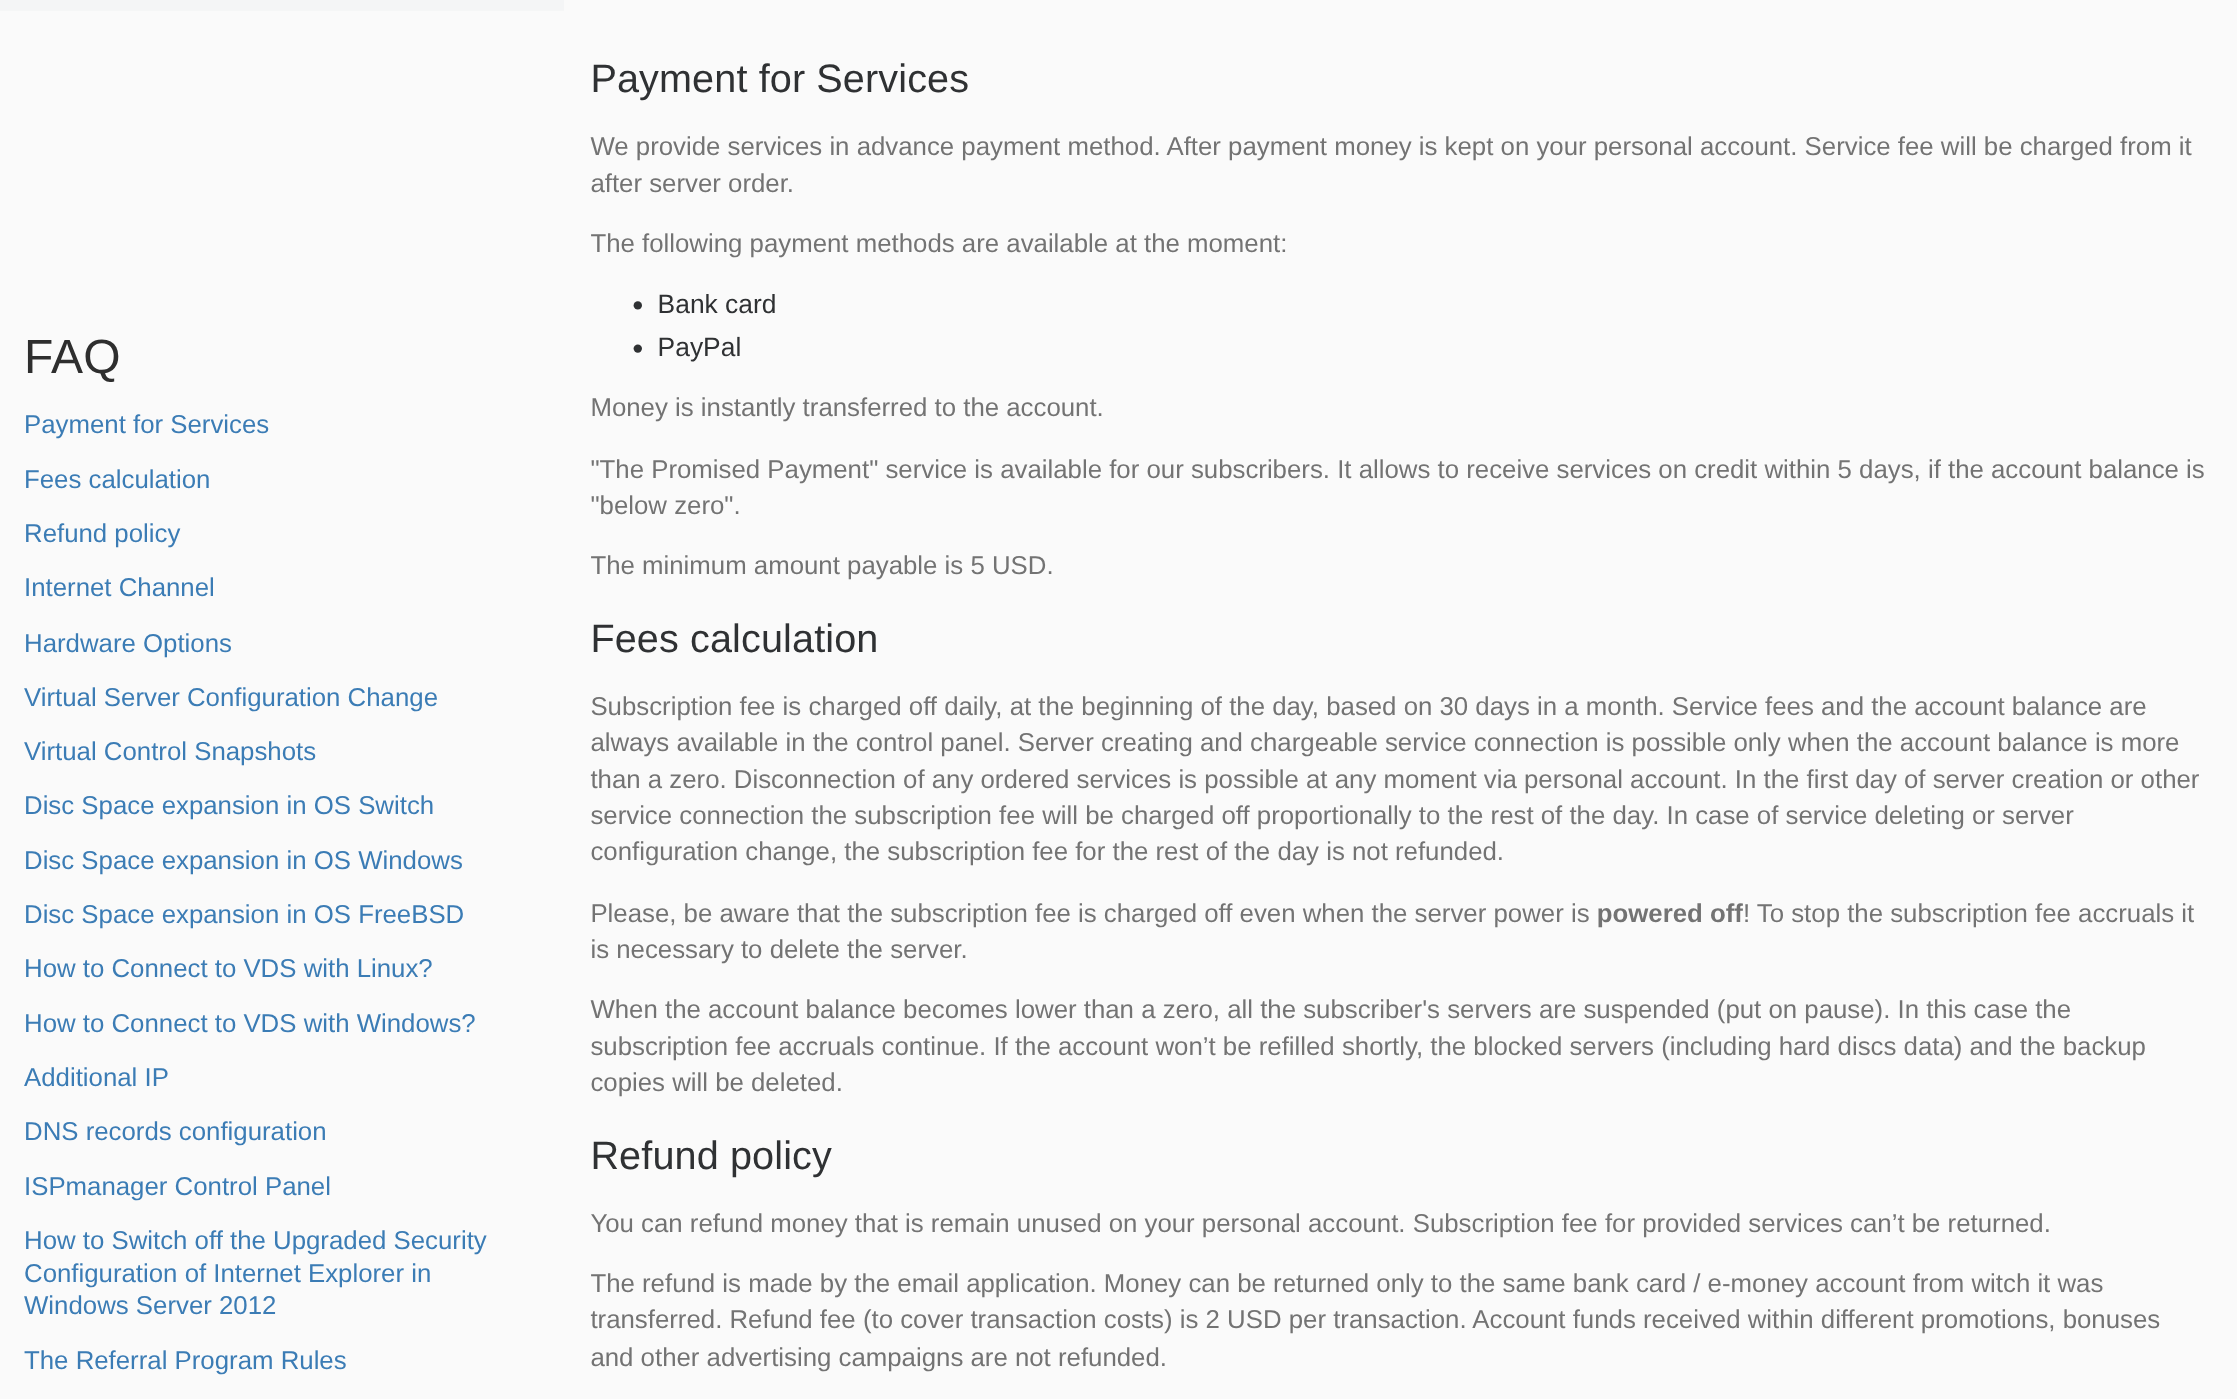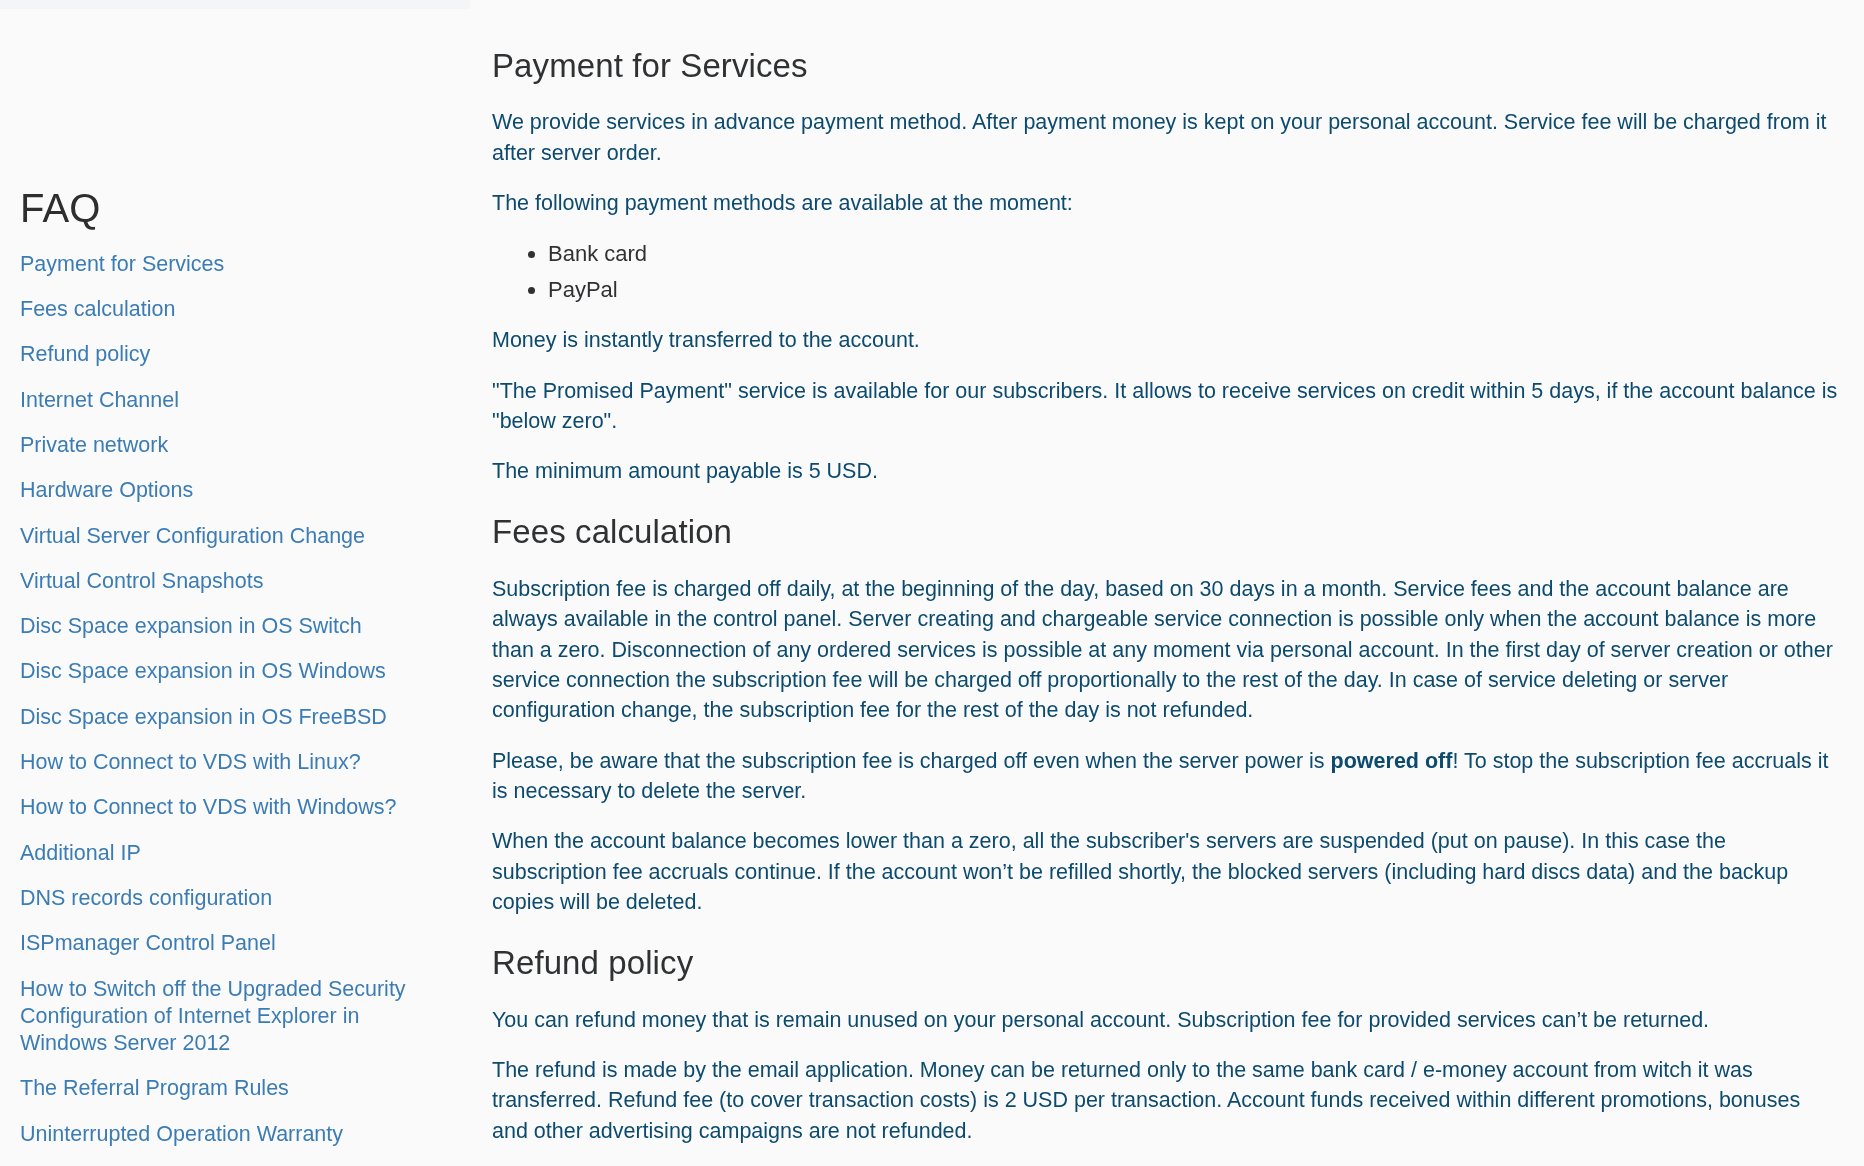--- a/index.html
+++ b/index.html
@@ -81,21 +81,21 @@
     margin: 0 0 22px 0;
     line-height: 1.2;
     letter-spacing: 0.1px;
   }
   .content h2.spaced {
     margin-top: 26px;
   }
   .content p {
     font-size: 21.5px;
     line-height: 1.41;
-    color: #0c4a6e;
+    color: #737373;
     margin: 0 0 20px 0;
   }
   .content ul {
     margin: 0 0 20px 0;
     padding-left: 56px;
     list-style: disc;
   }
   .content ul li {
     font-size: 22px;
     line-height: 1.41;
@@ -113,35 +113,33 @@
 
   <div class="layout">
 
     <aside class="sidebar">
       <h1 class="sidebar-title">FAQ</h1>
       <ul class="nav-list">
         <li class="nav-item"><a class="nav-link">Payment for Services</a></li>
         <li class="nav-item"><a class="nav-link">Fees calculation</a></li>
         <li class="nav-item"><a class="nav-link">Refund policy</a></li>
         <li class="nav-item"><a class="nav-link">Internet Channel</a></li>
-        <li class="nav-item"><a class="nav-link">Private network</a></li>
         <li class="nav-item"><a class="nav-link">Hardware Options</a></li>
         <li class="nav-item"><a class="nav-link">Virtual Server Configuration Change</a></li>
         <li class="nav-item"><a class="nav-link">Virtual Control Snapshots</a></li>
         <li class="nav-item"><a class="nav-link">Disc Space expansion in OS Switch</a></li>
         <li class="nav-item"><a class="nav-link">Disc Space expansion in OS Windows</a></li>
         <li class="nav-item"><a class="nav-link">Disc Space expansion in OS FreeBSD</a></li>
         <li class="nav-item"><a class="nav-link">How to Connect to VDS with Linux?</a></li>
         <li class="nav-item"><a class="nav-link">How to Connect to VDS with Windows?</a></li>
         <li class="nav-item"><a class="nav-link">Additional IP</a></li>
         <li class="nav-item"><a class="nav-link">DNS records configuration</a></li>
         <li class="nav-item"><a class="nav-link">ISPmanager Control Panel</a></li>
         <li class="nav-item"><a class="nav-link">How to Switch off the Upgraded Security Configuration of Internet Explorer in Windows Server 2012</a></li>
         <li class="nav-item"><a class="nav-link">The Referral Program Rules</a></li>
-        <li class="nav-item"><a class="nav-link">Uninterrupted Operation Warranty</a></li>
       </ul>
     </aside>
 
     <main class="content">
 
       <section>
         <h2>Payment for Services</h2>
         <p>We provide services in advance payment method. After payment money is kept on your personal account. Service fee will be charged from it after server order.</p>
         <p>The following payment methods are available at the moment:</p>
         <ul>

